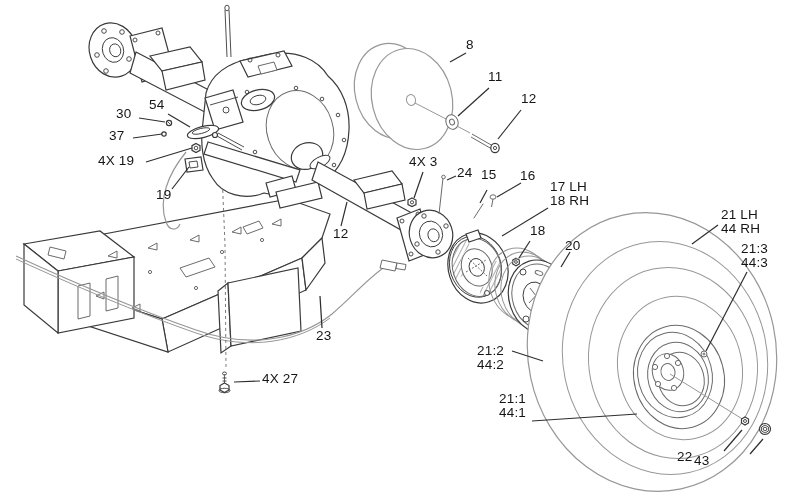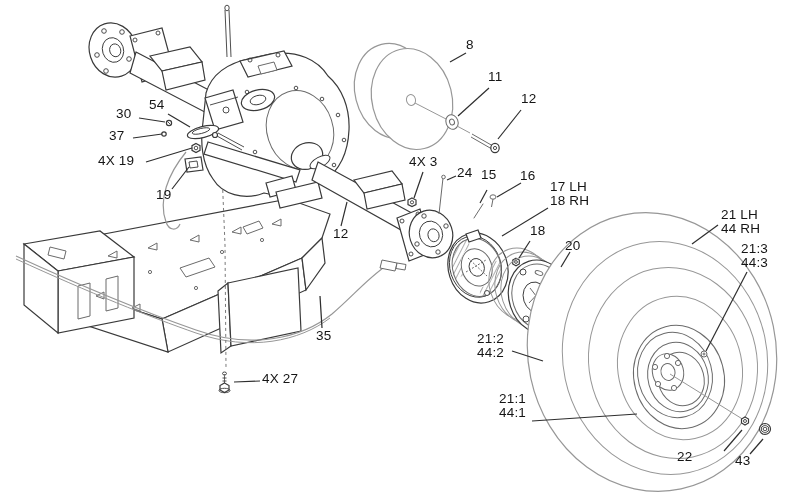--- a/index.html
+++ b/index.html
@@ -324,21 +324,21 @@
   <div class="callout" style="left:481px;top:168px">15</div>
   <div class="callout" style="left:520px;top:169px">16</div>
   <div class="callout" style="left:550px;top:180px">17 LH
 18 RH</div>
   <div class="callout" style="left:530px;top:224px">18</div>
   <div class="callout" style="left:565px;top:239px">20</div>
   <div class="callout" style="left:721px;top:208px">21 LH
 44 RH</div>
   <div class="callout" style="left:741px;top:242px">21:3
 44:3</div>
-  <div class="callout" style="left:477px;top:332px">21:2
+  <div class="callout" style="left:477px;top:344px">21:2
 44:2</div>
   <div class="callout" style="left:499px;top:392px">21:1
 44:1</div>
   <div class="callout" style="left:677px;top:450px">22</div>
-  <div class="callout" style="left:735px;top:454px">43</div>
-  <div class="callout" style="left:316px;top:329px">35</div>
+  <div class="callout" style="left:694px;top:454px">43</div>
+  <div class="callout" style="left:316px;top:329px">23</div>
   <div class="callout" style="left:262px;top:372px">4X 27</div>
 </div>
 
 </body></html>

